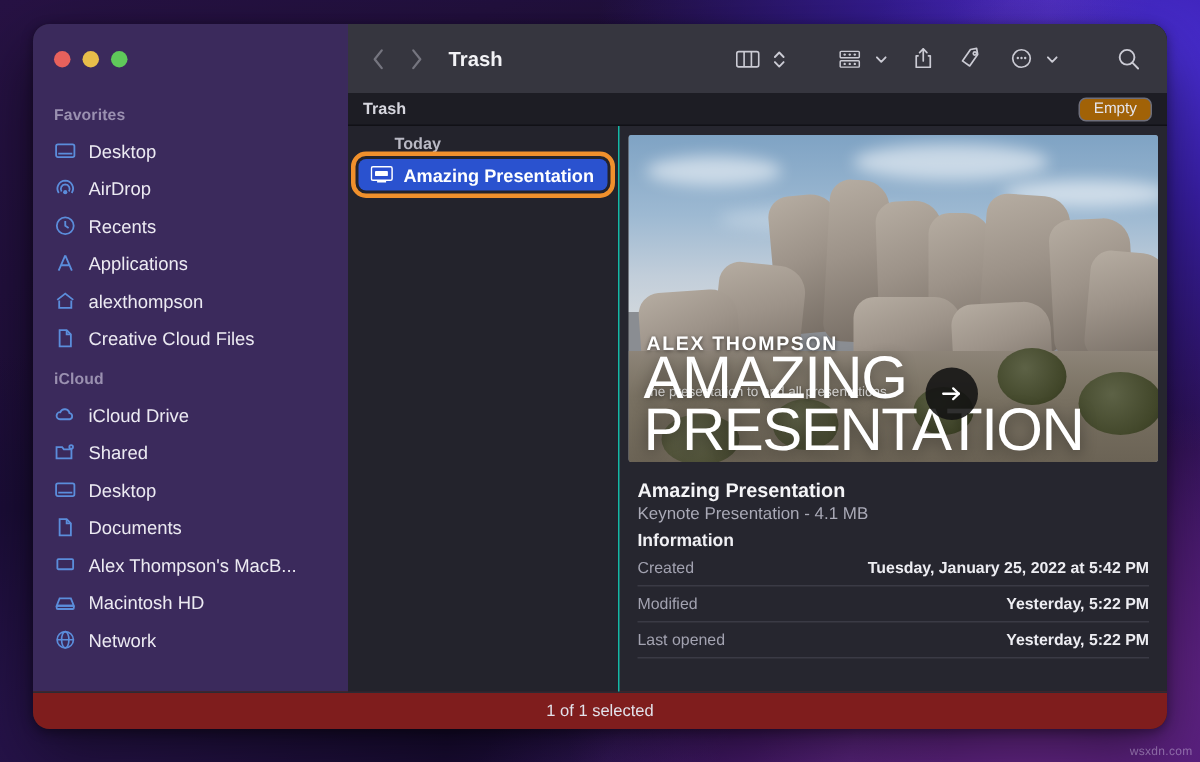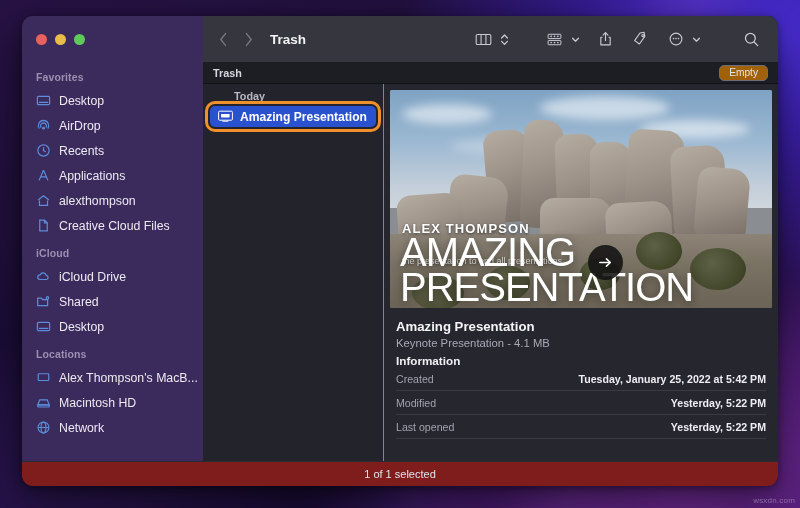--- a/index.html
+++ b/index.html
@@ -33,21 +33,21 @@
     overflow: hidden;
     box-shadow: 0 18px 45px rgba(0,0,0,0.55), 0 2px 8px rgba(0,0,0,0.4);
     display: flex;
     flex-direction: column;
     background: #1f1f27;
   }
   .window-body { flex: 1; display: flex; min-height: 0; }
 
   
   .sidebar {
-    width: 181px;
+    width: 210px;
     background: #3b2a5c;
     flex-shrink: 0;
     display: flex;
     flex-direction: column;
     padding-top: 0;
     overflow: hidden;
   }
   .traffic-lights {
     height: 46px;
     display: flex;
@@ -396,22 +396,30 @@
         <div class="side-item">
           <span class="side-icon">
             <svg width="15" height="15" viewBox="0 0 16 16" fill="none" stroke="currentColor" stroke-width="1.3">
               <rect x="1.5" y="3.5" width="13" height="9" rx="1.3"></rect>
                 <line x1="3" y1="10" x2="13" y2="10"></line>
             </svg>
           </span>
           <span class="side-label">Desktop</span>
         </div>
 
-
-        <div class="section-header">Locations</div>
+        <div class="side-item">
+          <span class="side-icon">
+            <svg width="15" height="15" viewBox="0 0 16 16" fill="none" stroke="currentColor" stroke-width="1.3">
+              <path d="M4 2.2h5l3 3v8.6H4z"></path>
+                <path d="M9 2.2v3h3"></path>
+            </svg>
+          </span>
+          <span class="side-label">Documents</span>
+        </div>
+
 
         <div class="side-item">
           <span class="side-icon">
             <svg width="15" height="15" viewBox="0 0 16 16" fill="none" stroke="currentColor" stroke-width="1.3">
               <rect x="2.4" y="4" width="11.2" height="7.2" rx="0.8"></rect>
             </svg>
           </span>
           <span class="side-label">Alex Thompson's MacB...</span>
         </div>
 

